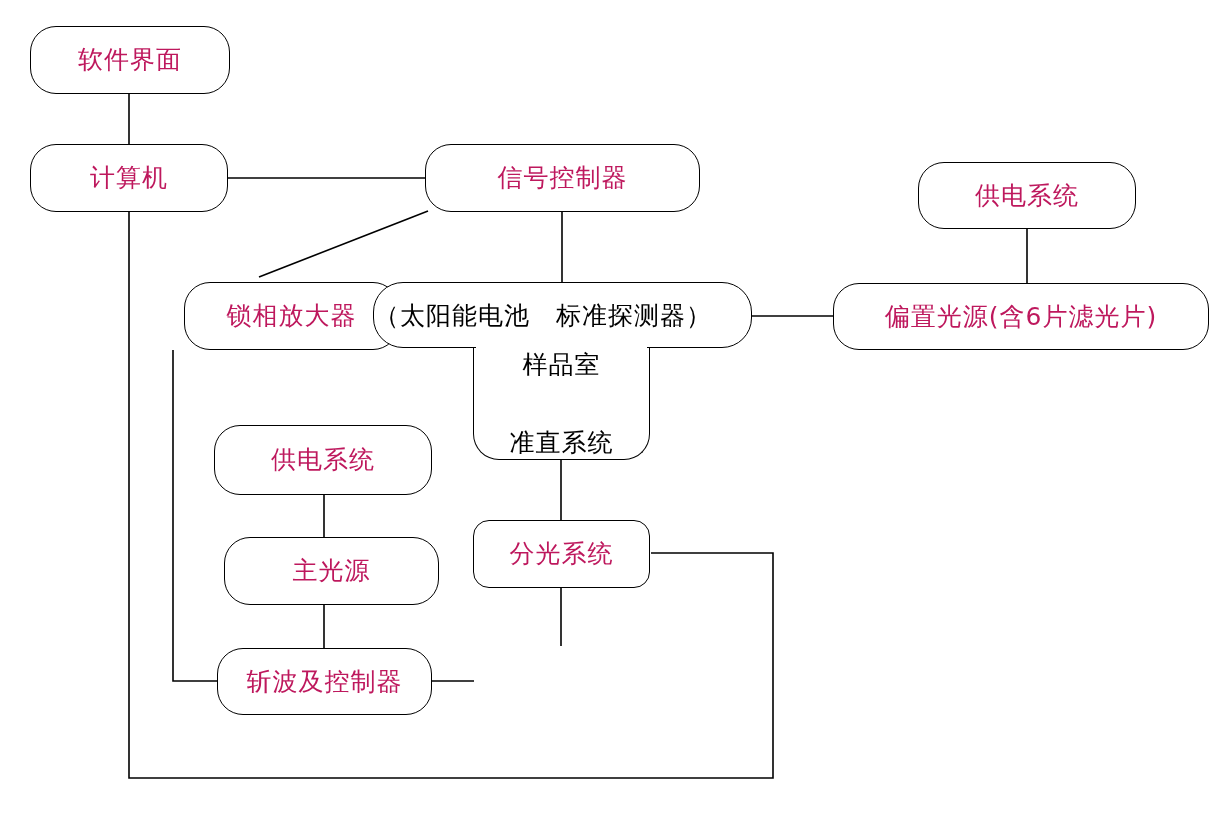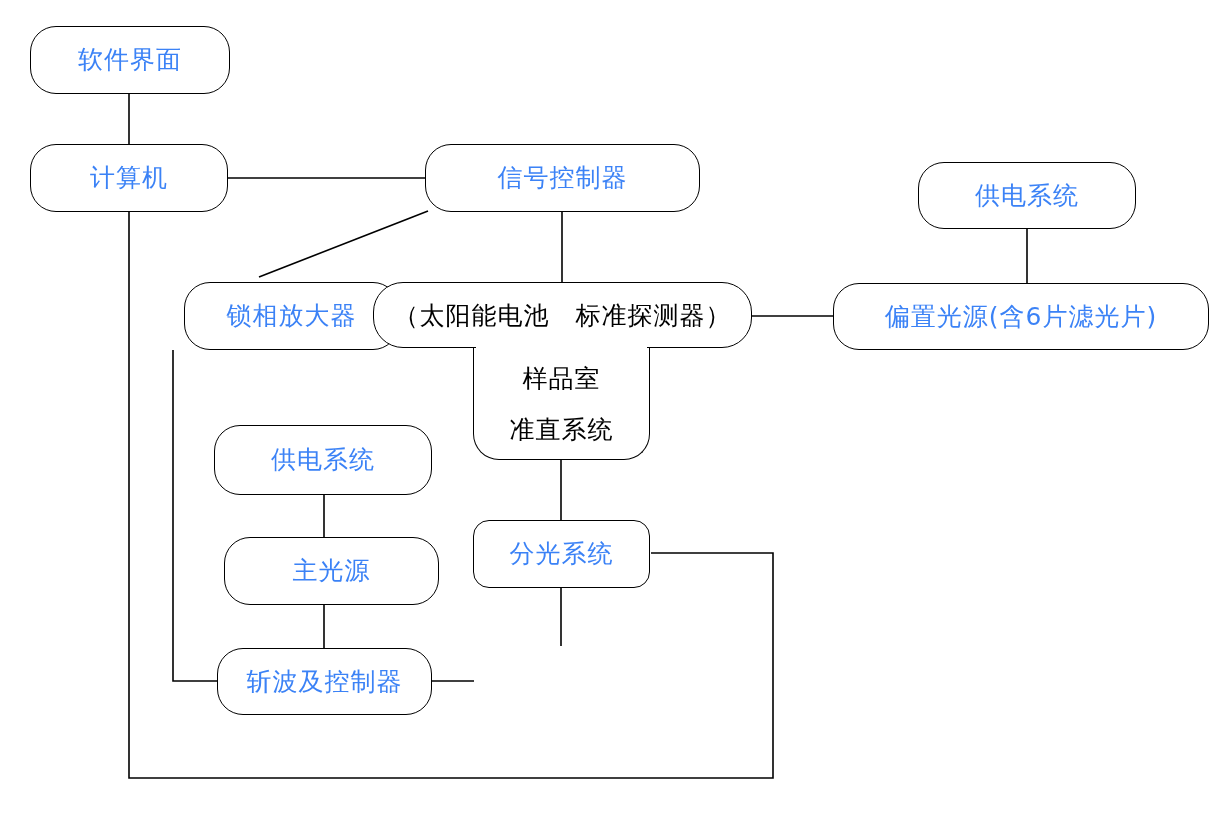--- a/index.html
+++ b/index.html
@@ -29,42 +29,42 @@
   .node {
     position: absolute;
     box-sizing: border-box;
     border: 1.4px solid #000000;
     border-radius: 26px;
     background: #ffffff;
     display: flex;
     align-items: center;
     justify-content: center;
     text-align: center;
-    color: #3b82f6;
+    color: #be185d;
     font-size: 25px;
     line-height: 1.25;
     letter-spacing: 1px;
     white-space: nowrap;
     z-index: 2;
   }
   .node.small-radius { border-radius: 16px; }
   
   .composite {
     position: absolute;
     z-index: 2;
   }
   .composite .wide {
     position: absolute;
     box-sizing: border-box;
     border: 1.4px solid #000000;
     border-radius: 30px;
     background: #ffffff;
     display: flex;
     align-items: center;
-    justify-content: center;
+    justify-content: flex-start;
     font-size: 25px;
     letter-spacing: 1px;
     white-space: nowrap;
     color: #000000;
   }
   .composite .stem {
     position: absolute;
     box-sizing: border-box;
     border: 1.4px solid #000000;
     border-top: none;
@@ -164,21 +164,21 @@
     <span class="lbl">斩波及控制器</span>
   </div>
 
 
   <div class="composite" style="left:0px; top:0px; width:1229px; height:825px;">
 
     <div class="wide" style="left:373px; top:282px; width:379px; height:66px;">
       <span class="lbl">（太阳能电池　标准探测器）</span>
     </div>
 
-    <div class="stem" style="left:473px; top:348px; width:177px; height:112px;">
+    <div class="stem" style="left:473px; top:348px; width:177px; height:112px;justify-content:space-between;">
       <span class="lbl">样品室</span>
       <span class="lbl">准直系统</span>
     </div>
 
     <div class="joiner" style="left:476px; top:344px; width:171px; height:7px;"></div>
   </div>
 
 </div>
 
 </body></html>

